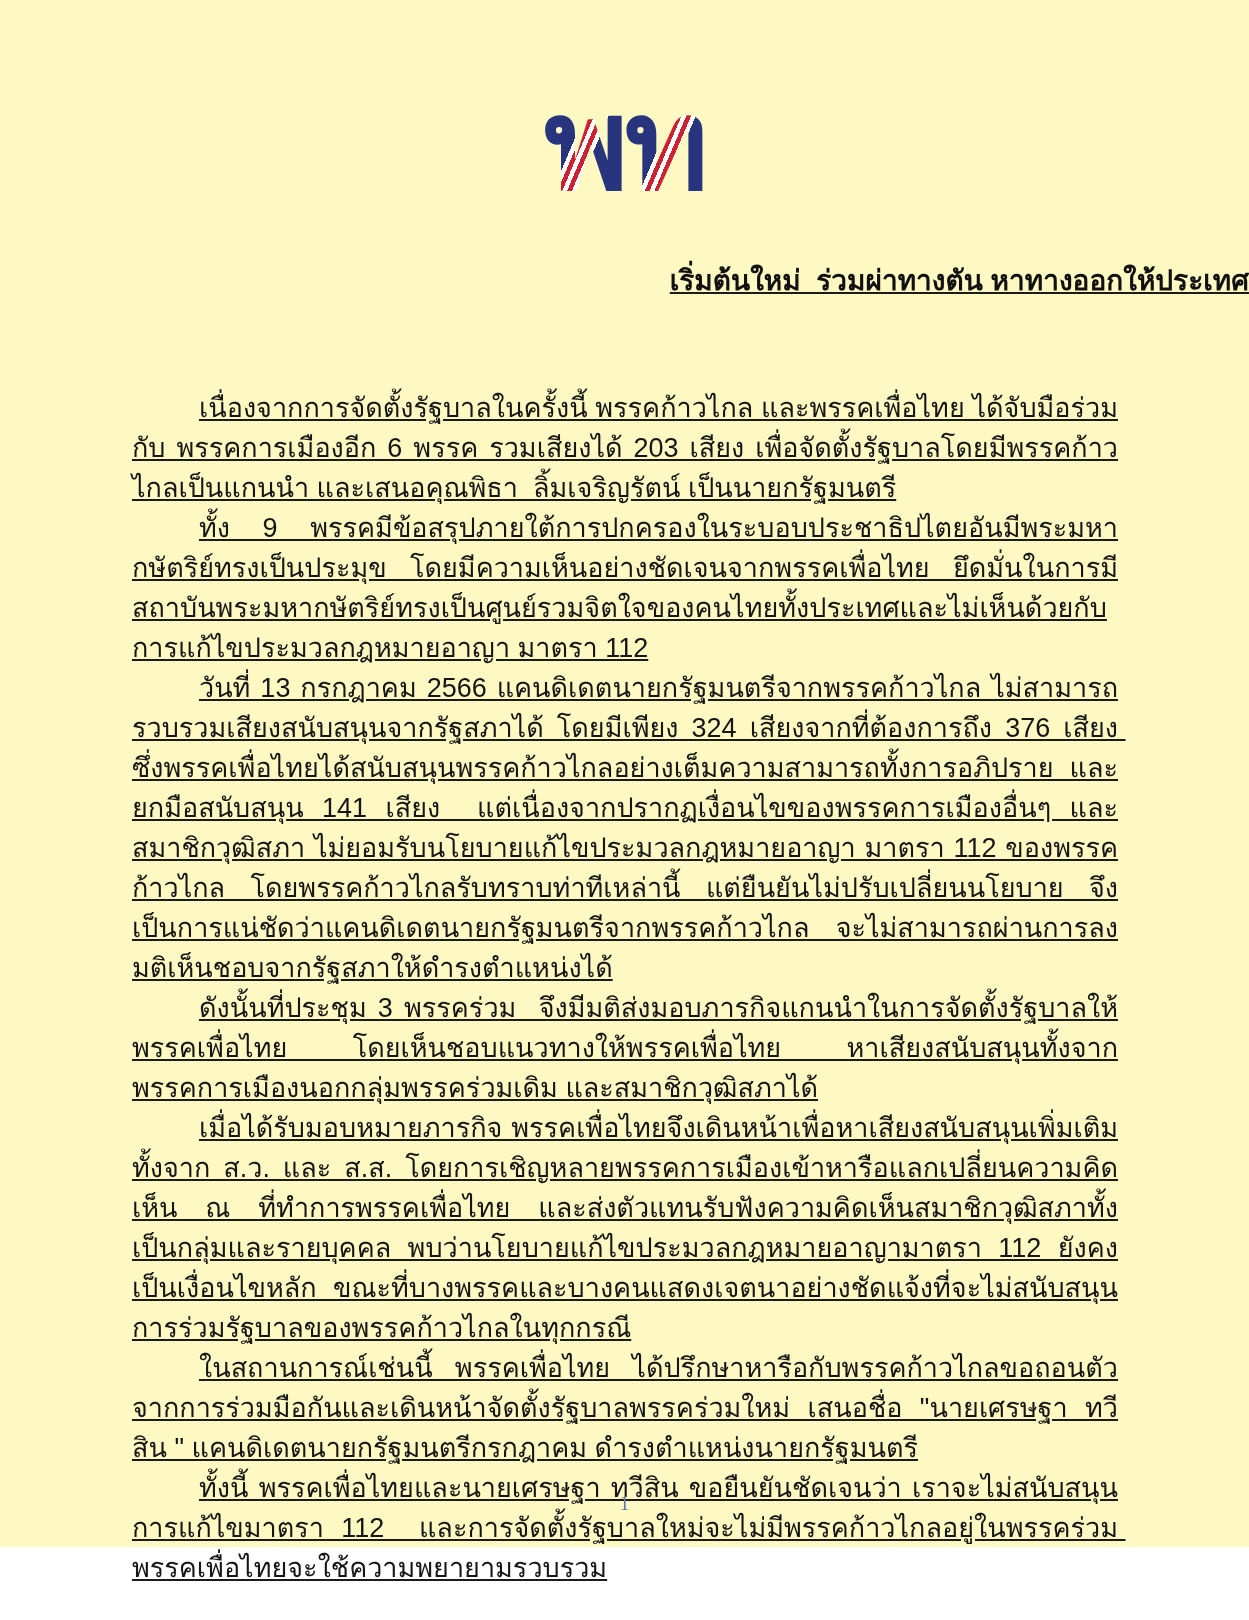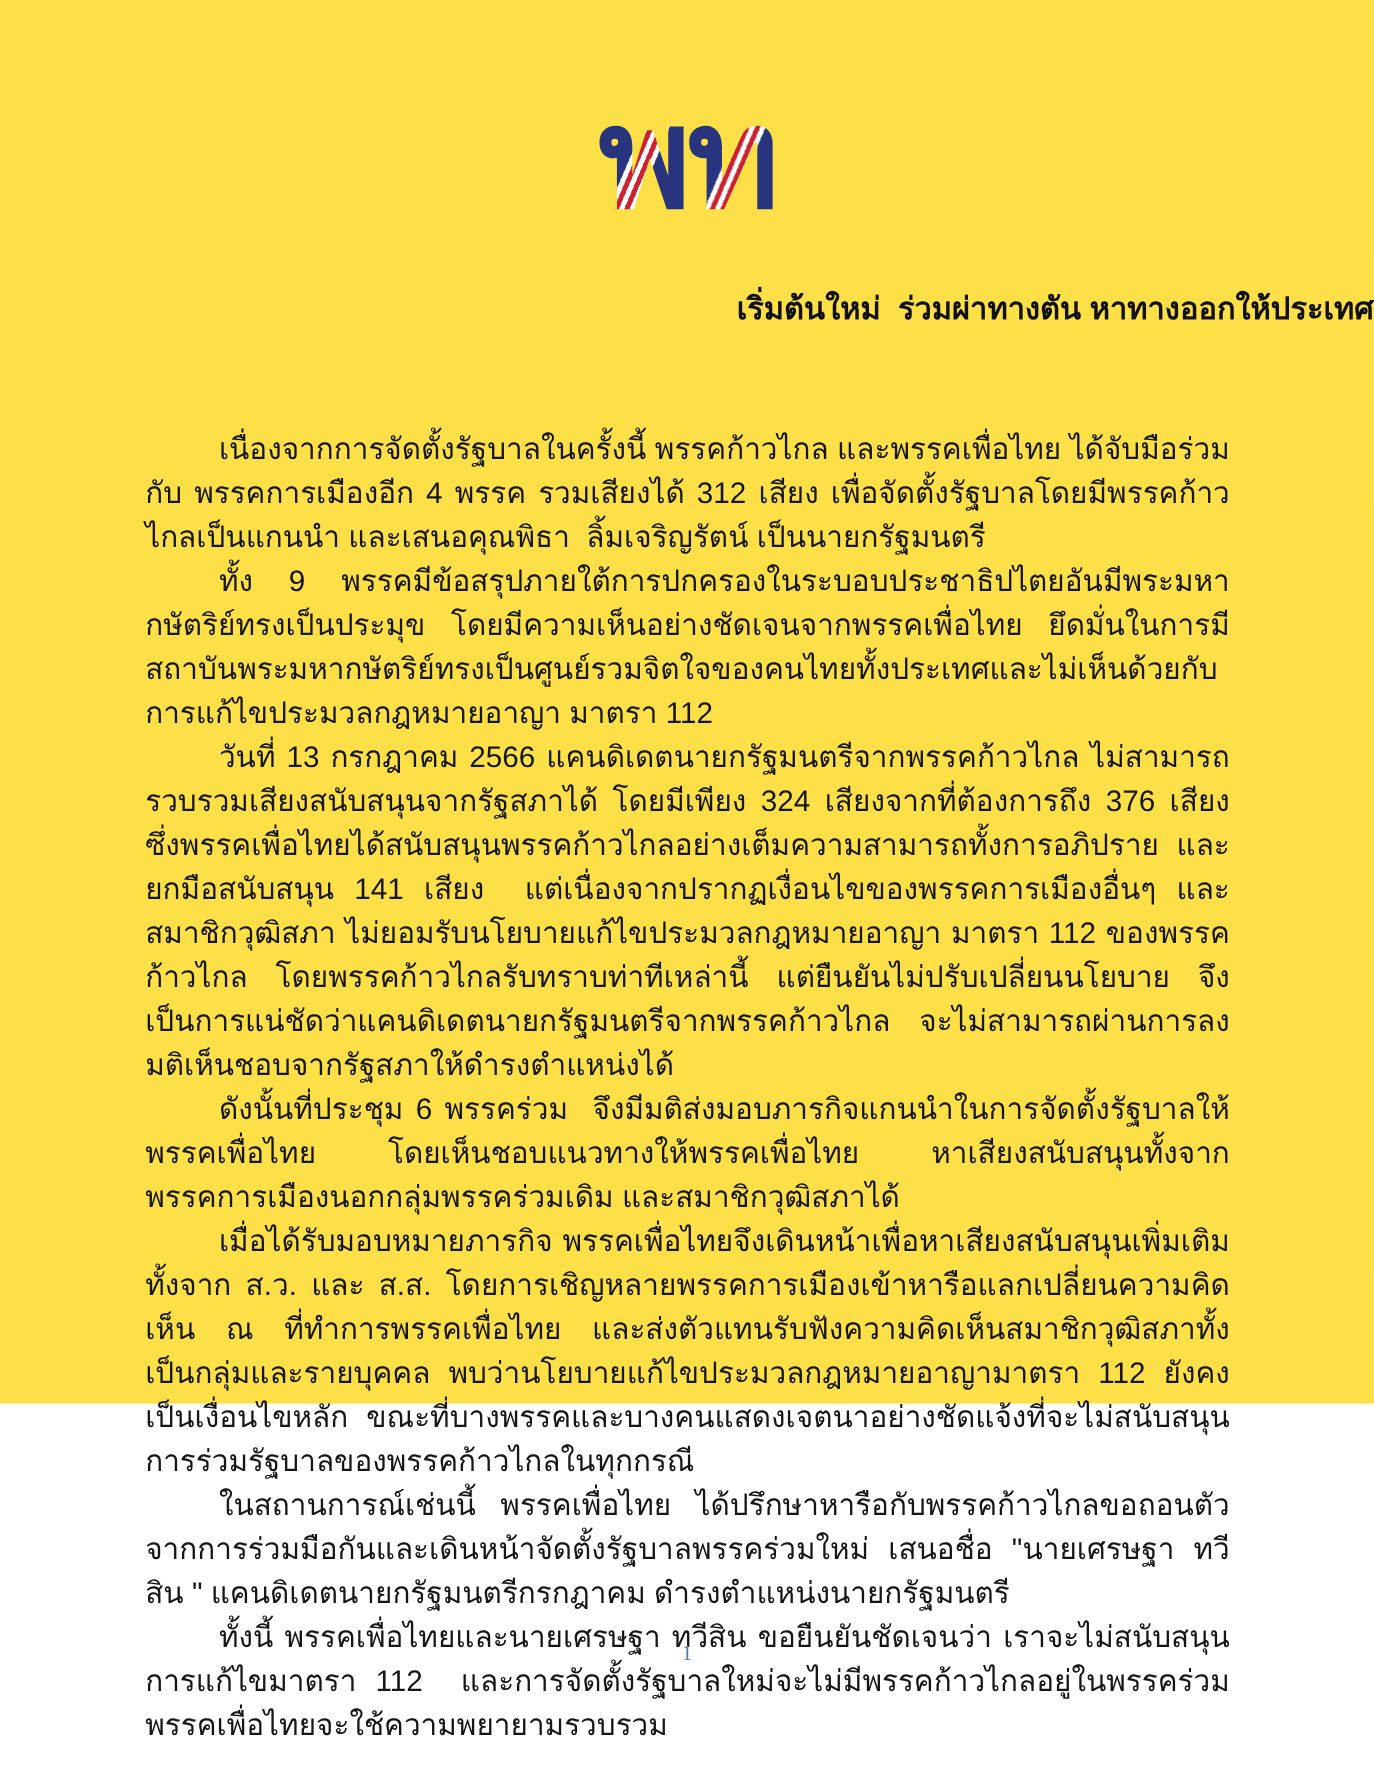--- a/index.html
+++ b/index.html
@@ -7,23 +7,24 @@
   body {
     width: 1249px;
     height: 1620px;
     font-family: "Liberation Sans", "DejaVu Sans", sans-serif;
     color: #1b1b1b;
     position: relative;
     overflow: hidden;
   }
   .page {
     width: 1249px;
-    height: 1276px;
+    height: 1547px;
     position: relative;
-    background: #fde047;
+    background: #fef9c3;
+    text-decoration: underline;
   }
 
   
   .logo-block {
     padding-top: 78px;
     text-align: center;
   }
   .monogram {
     display: inline-block;
     line-height: 1;
@@ -116,24 +117,24 @@
 
   <header class="logo-block">
     <div class="monogram">
       <span class="glyph">พ</span><span class="glyph glyph-right">ท</span>
     </div>
   </header>
 
   <h1 class="doc-title">เริ่มต้นใหม่  ร่วมผ่าทางตัน หาทางออกให้ประเทศ</h1>
 
   <main class="body-text">
-    <p>เนื่องจากการจัดตั้งรัฐบาลในครั้งนี้ พรรคก้าวไกล และพรรคเพื่อไทย ได้จับมือร่วมกับ พรรคการเมืองอีก 4 พรรค รวมเสียงได้ 312 เสียง เพื่อจัดตั้งรัฐบาลโดยมีพรรคก้าวไกลเป็นแกนนำ และเสนอคุณพิธา  ลิ้มเจริญรัตน์ เป็นนายกรัฐมนตรี</p>
+    <p>เนื่องจากการจัดตั้งรัฐบาลในครั้งนี้ พรรคก้าวไกล และพรรคเพื่อไทย ได้จับมือร่วมกับ พรรคการเมืองอีก 6 พรรค รวมเสียงได้ 203 เสียง เพื่อจัดตั้งรัฐบาลโดยมีพรรคก้าวไกลเป็นแกนนำ และเสนอคุณพิธา  ลิ้มเจริญรัตน์ เป็นนายกรัฐมนตรี</p>
     <p>ทั้ง 9 พรรคมีข้อสรุปภายใต้การปกครองในระบอบประชาธิปไตยอันมีพระมหากษัตริย์ทรงเป็นประมุข โดยมีความเห็นอย่างชัดเจนจากพรรคเพื่อไทย ยึดมั่นในการมีสถาบันพระมหากษัตริย์ทรงเป็นศูนย์รวมจิตใจของคนไทยทั้งประเทศและไม่เห็นด้วยกับการแก้ไขประมวลกฎหมายอาญา มาตรา 112</p>
     <p>วันที่ 13 กรกฎาคม 2566 แคนดิเดตนายกรัฐมนตรีจากพรรคก้าวไกล ไม่สามารถรวบรวมเสียงสนับสนุนจากรัฐสภาได้ โดยมีเพียง 324 เสียงจากที่ต้องการถึง 376 เสียง ซึ่งพรรคเพื่อไทยได้สนับสนุนพรรคก้าวไกลอย่างเต็มความสามารถทั้งการอภิปราย และยกมือสนับสนุน 141 เสียง  แต่เนื่องจากปรากฏเงื่อนไขของพรรคการเมืองอื่นๆ และสมาชิกวุฒิสภา ไม่ยอมรับนโยบายแก้ไขประมวลกฎหมายอาญา มาตรา 112 ของพรรคก้าวไกล โดยพรรคก้าวไกลรับทราบท่าทีเหล่านี้ แต่ยืนยันไม่ปรับเปลี่ยนนโยบาย จึงเป็นการแน่ชัดว่าแคนดิเดตนายกรัฐมนตรีจากพรรคก้าวไกล จะไม่สามารถผ่านการลงมติเห็นชอบจากรัฐสภาให้ดำรงตำแหน่งได้</p>
-    <p>ดังนั้นที่ประชุม 6 พรรคร่วม  จึงมีมติส่งมอบภารกิจแกนนำในการจัดตั้งรัฐบาลให้พรรคเพื่อไทย โดยเห็นชอบแนวทางให้พรรคเพื่อไทย หาเสียงสนับสนุนทั้งจากพรรคการเมืองนอกกลุ่มพรรคร่วมเดิม และสมาชิกวุฒิสภาได้</p>
+    <p>ดังนั้นที่ประชุม 3 พรรคร่วม  จึงมีมติส่งมอบภารกิจแกนนำในการจัดตั้งรัฐบาลให้พรรคเพื่อไทย โดยเห็นชอบแนวทางให้พรรคเพื่อไทย หาเสียงสนับสนุนทั้งจากพรรคการเมืองนอกกลุ่มพรรคร่วมเดิม และสมาชิกวุฒิสภาได้</p>
     <p>เมื่อได้รับมอบหมายภารกิจ พรรคเพื่อไทยจึงเดินหน้าเพื่อหาเสียงสนับสนุนเพิ่มเติมทั้งจาก ส.ว. และ ส.ส. โดยการเชิญหลายพรรคการเมืองเข้าหารือแลกเปลี่ยนความคิดเห็น ณ ที่ทำการพรรคเพื่อไทย และส่งตัวแทนรับฟังความคิดเห็นสมาชิกวุฒิสภาทั้งเป็นกลุ่มและรายบุคคล พบว่านโยบายแก้ไขประมวลกฎหมายอาญามาตรา 112 ยังคงเป็นเงื่อนไขหลัก ขณะที่บางพรรคและบางคนแสดงเจตนาอย่างชัดแจ้งที่จะไม่สนับสนุนการร่วมรัฐบาลของพรรคก้าวไกลในทุกกรณี</p>
     <p>ในสถานการณ์เช่นนี้ พรรคเพื่อไทย ได้ปรึกษาหารือกับพรรคก้าวไกลขอถอนตัวจากการร่วมมือกันและเดินหน้าจัดตั้งรัฐบาลพรรคร่วมใหม่ เสนอชื่อ "นายเศรษฐา ทวีสิน " แคนดิเดตนายกรัฐมนตรีกรกฎาคม ดำรงตำแหน่งนายกรัฐมนตรี</p>
     <p>ทั้งนี้ พรรคเพื่อไทยและนายเศรษฐา ทวีสิน ขอยืนยันชัดเจนว่า เราจะไม่สนับสนุนการแก้ไขมาตรา 112  และการจัดตั้งรัฐบาลใหม่จะไม่มีพรรคก้าวไกลอยู่ในพรรคร่วม พรรคเพื่อไทยจะใช้ความพยายามรวบรวม</p>
   </main>
 
   <footer class="page-footer">
     <span class="page-number">1</span>
   </footer>
 
 </div>

